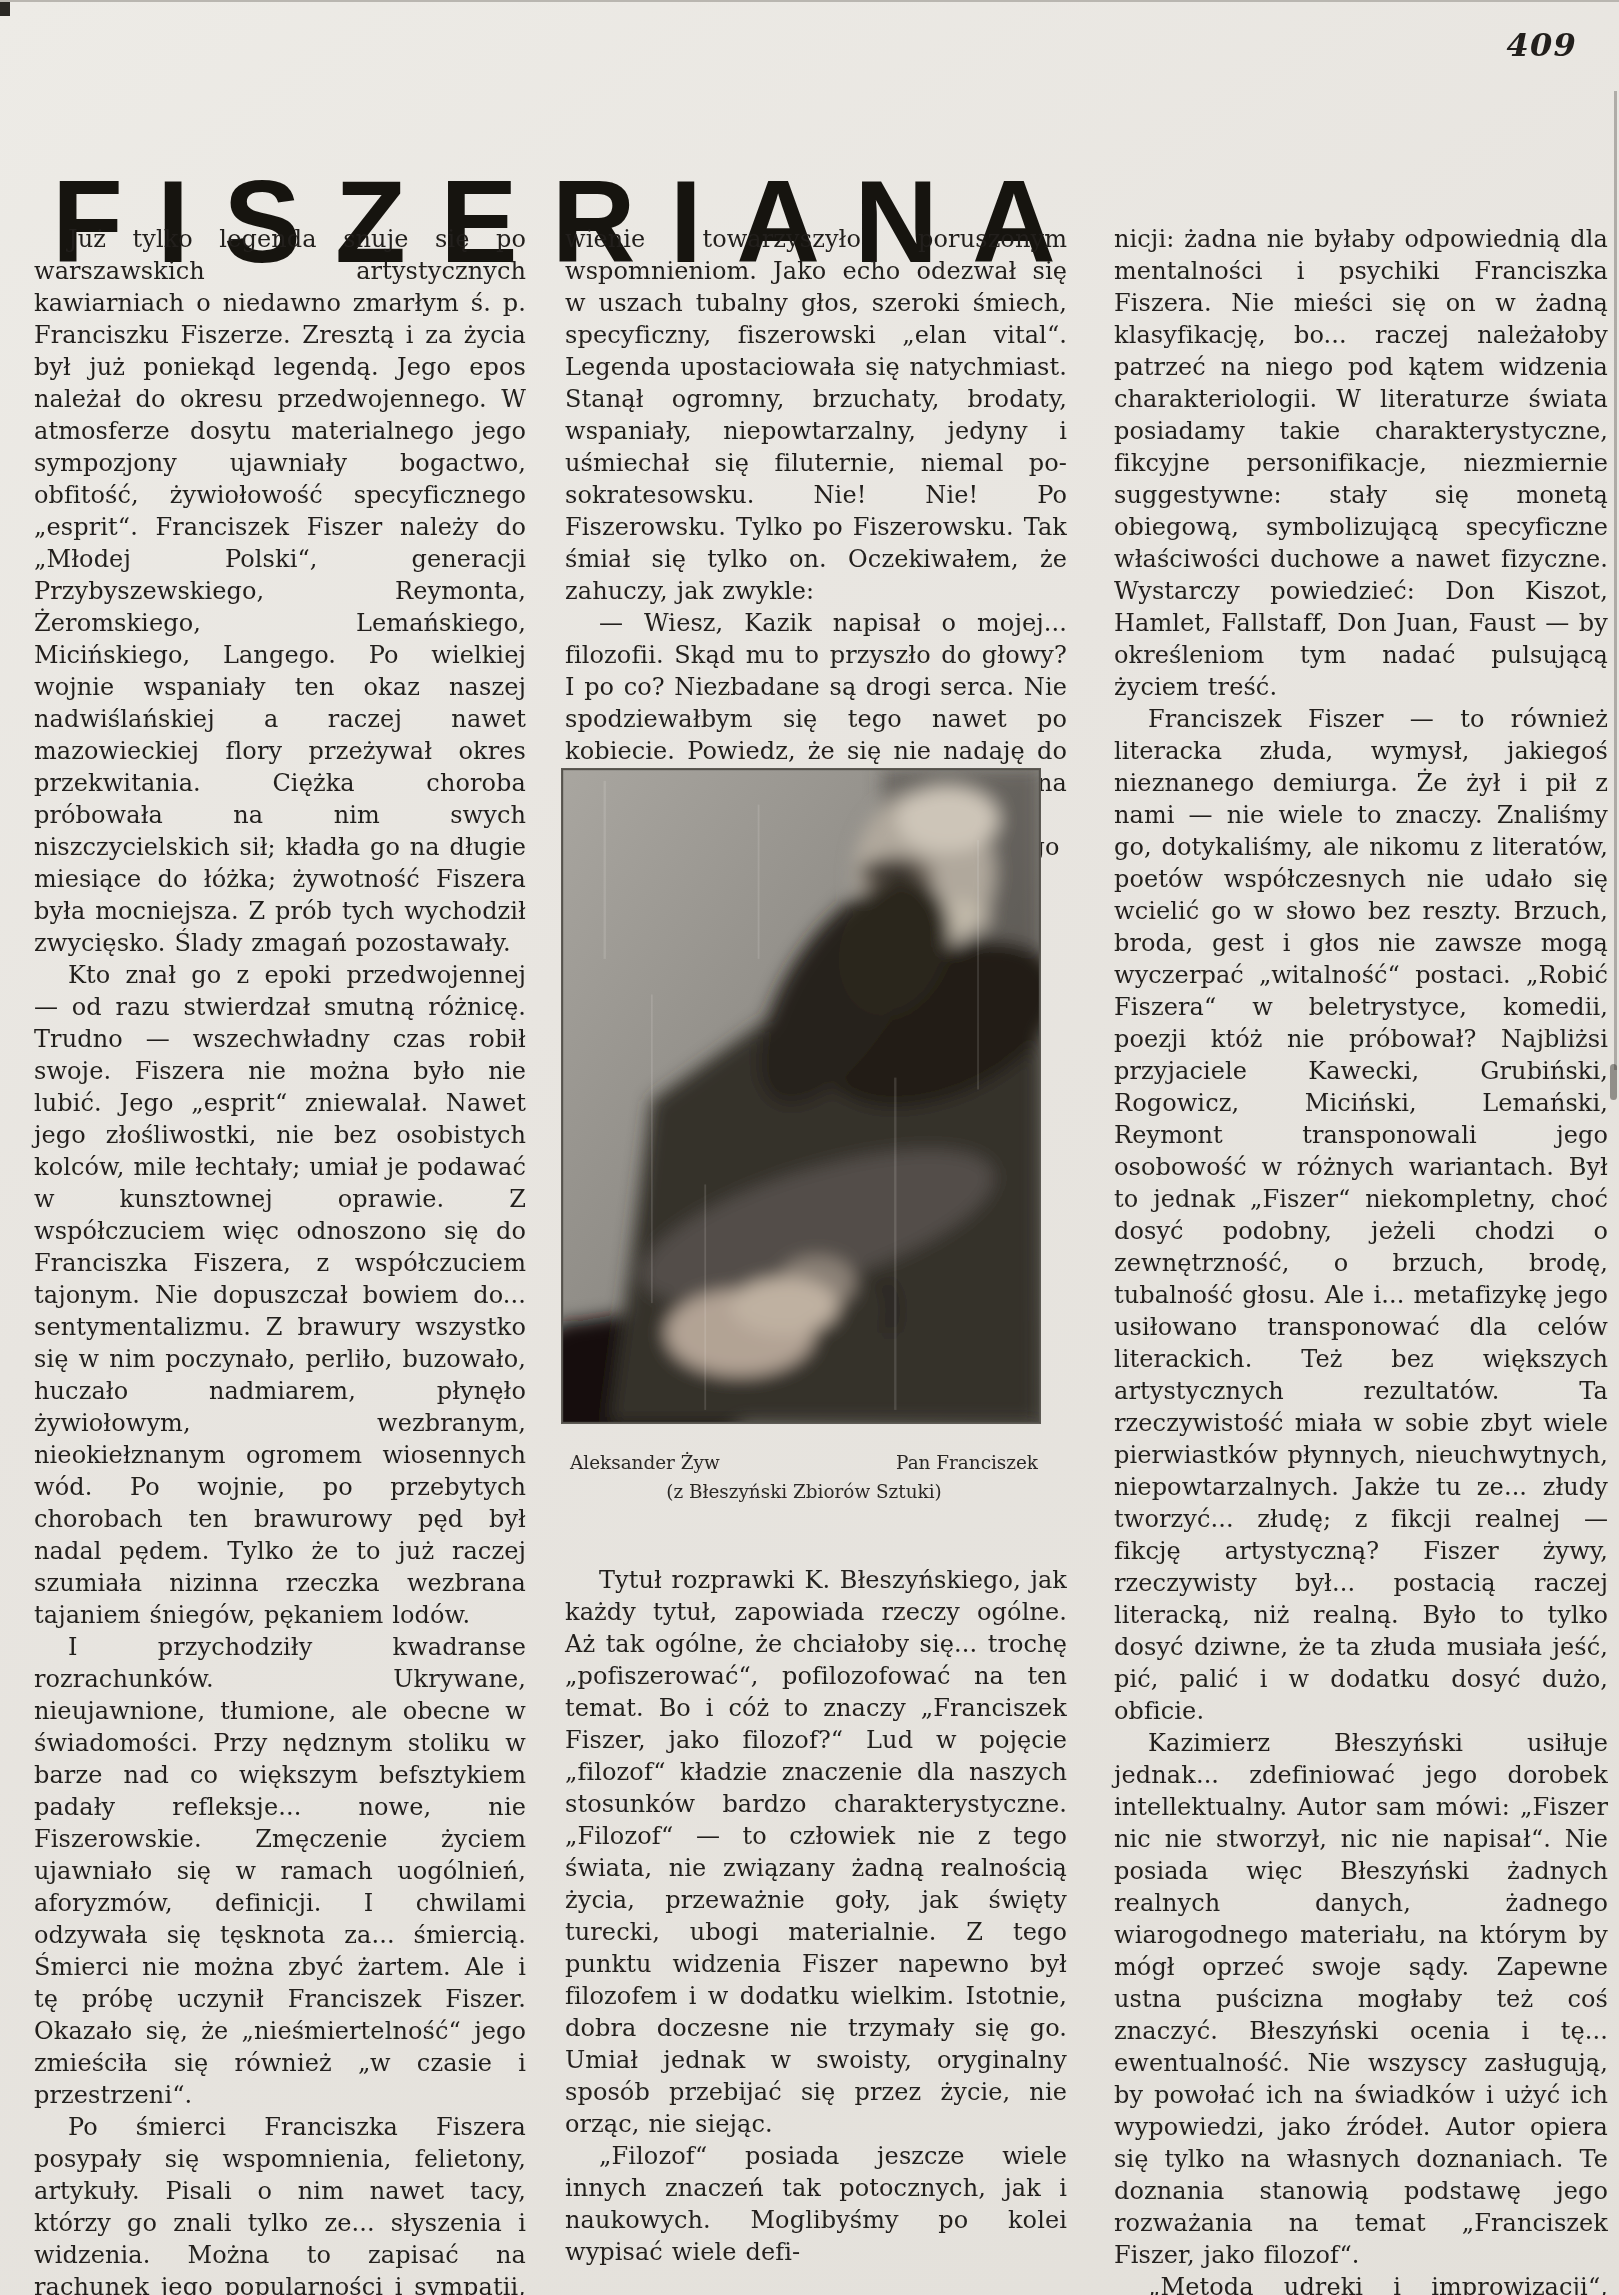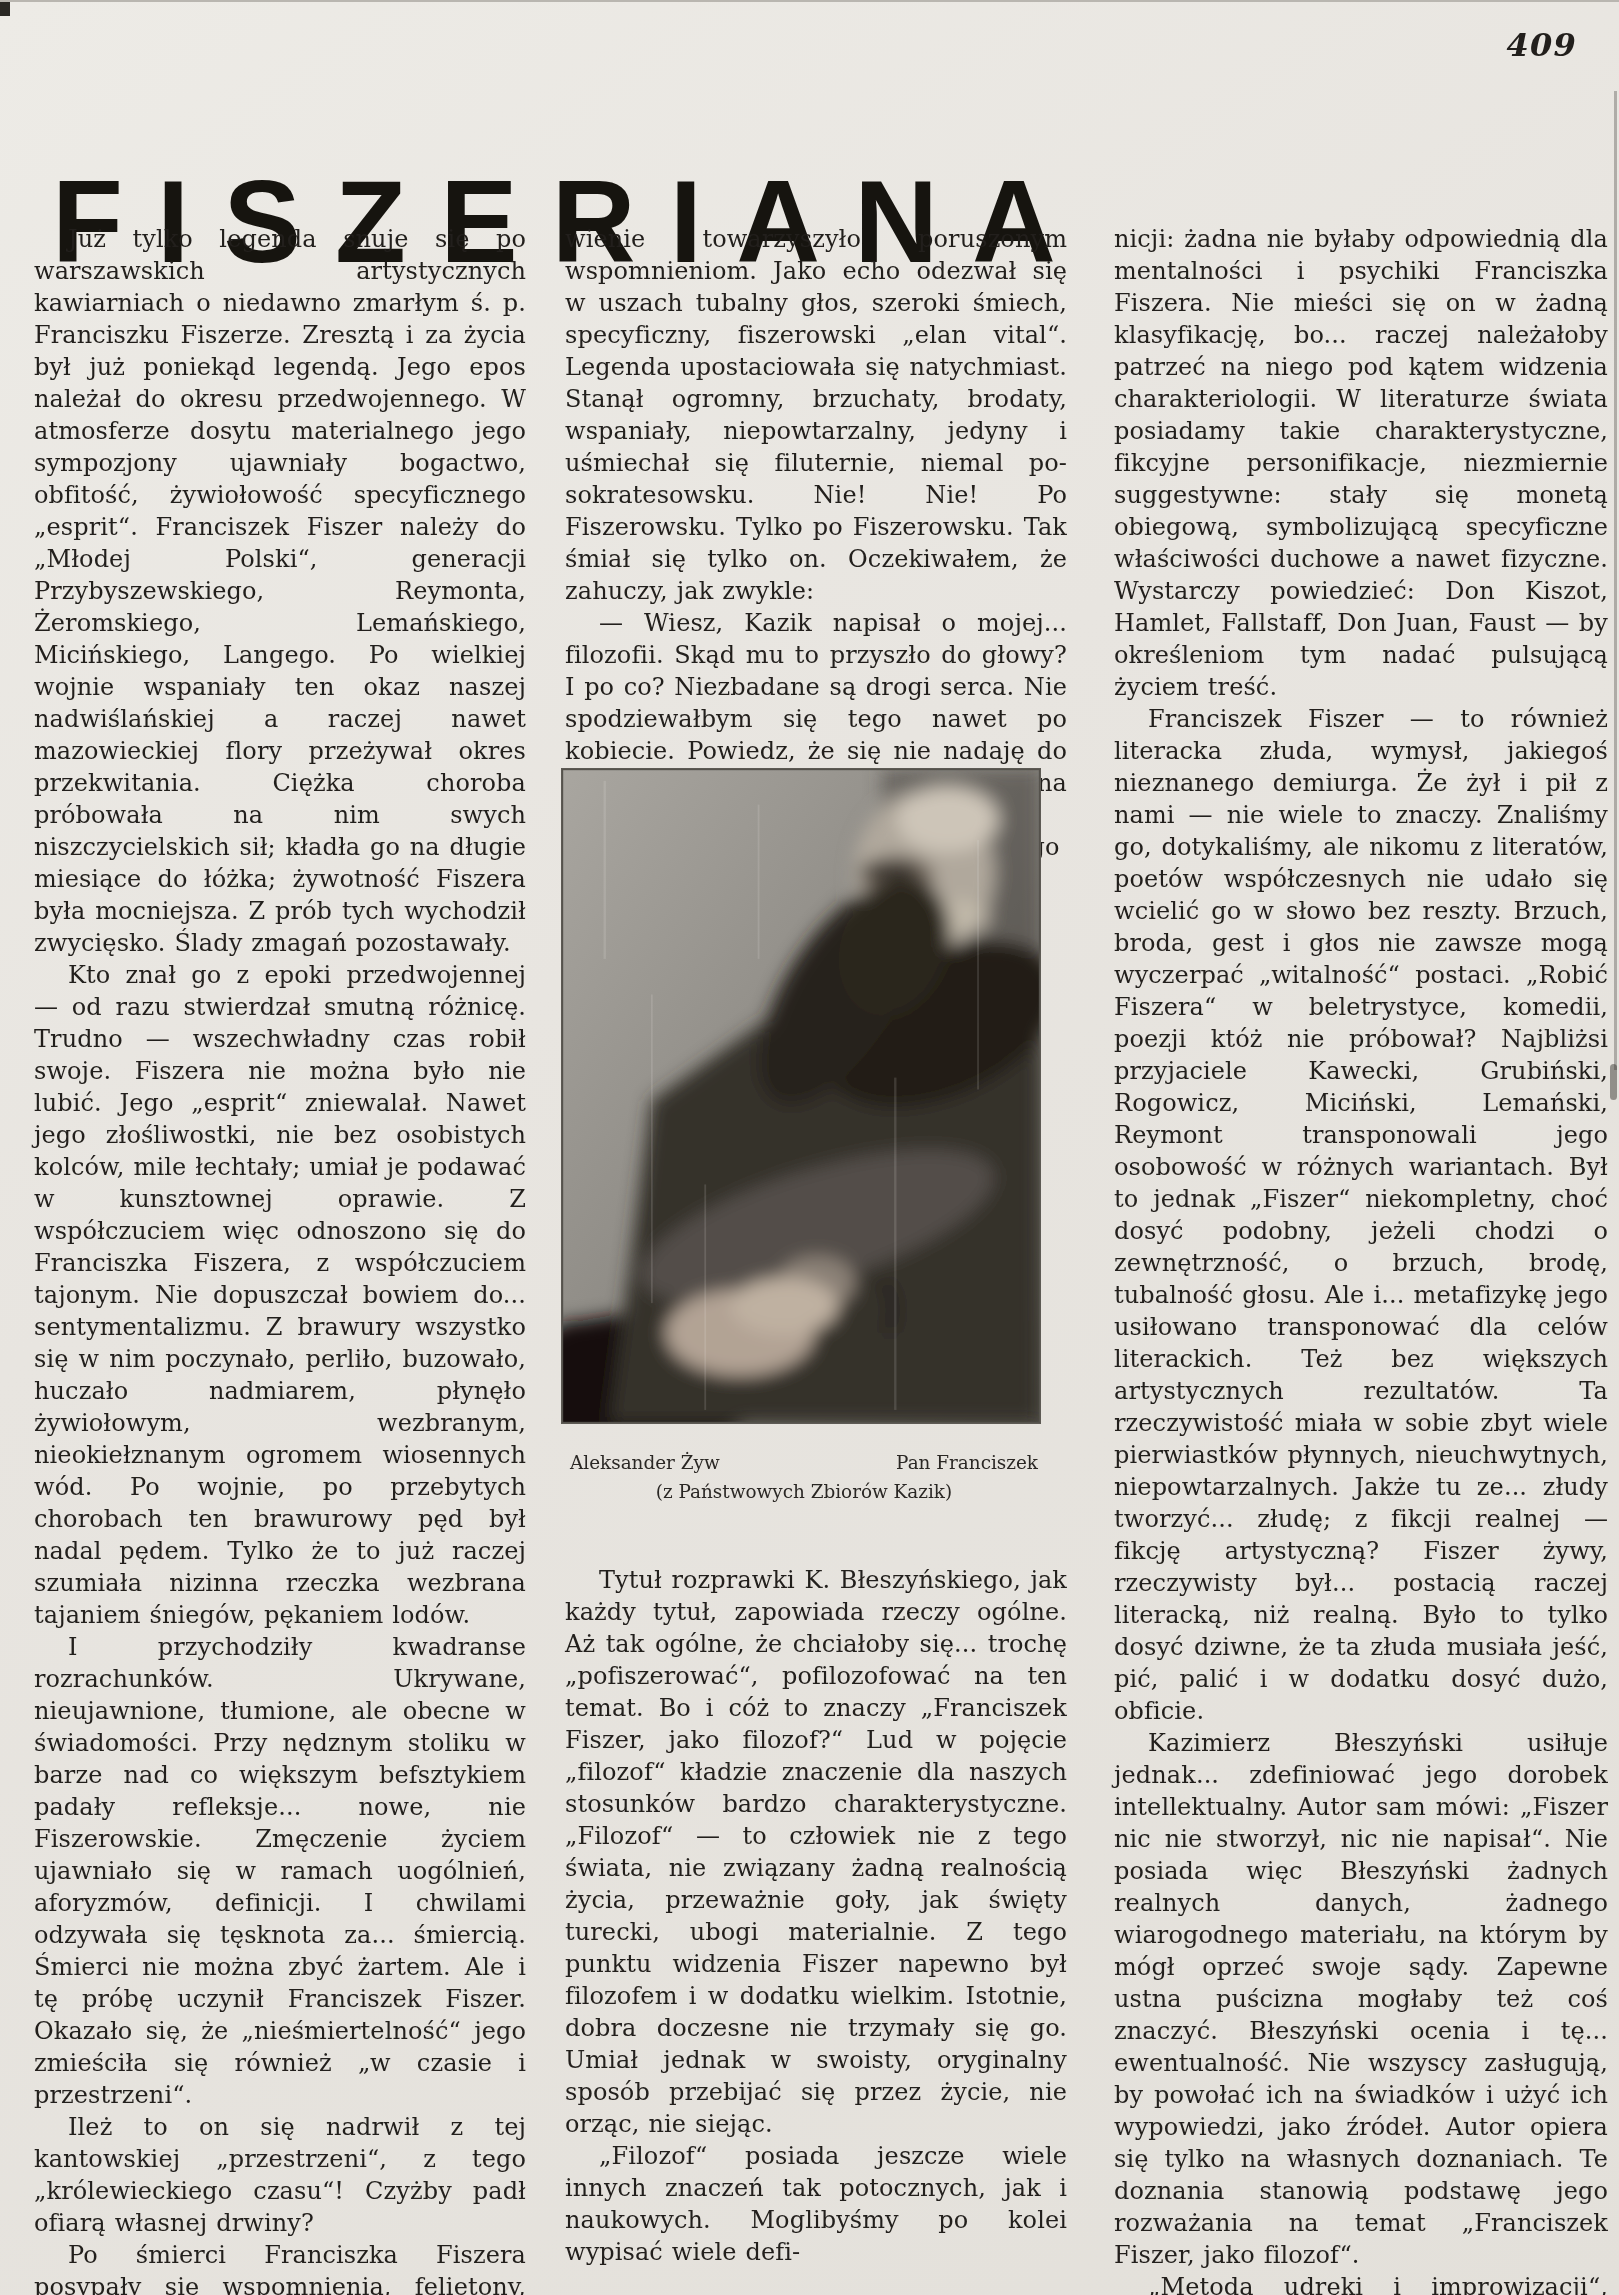--- a/index.html
+++ b/index.html
@@ -73,21 +73,20 @@
       <span>I</span>
       <span>A</span>
       <span>N</span>
       <span>A</span>
     </h1>
 
   <div class="col col-1">
       <p class="indent">Już tylko legenda snuje się po warszawskich artystycznych kawiarniach o niedawno zmarłym ś. p. Franciszku Fiszerze. Zresztą i za życia był już poniekąd legendą. Jego epos należał do okresu przedwojennego. W atmosferze dosytu materialnego jego sympozjony ujawniały bogactwo, obfitość, żywiołowość specyficznego „esprit“. Franciszek Fiszer należy do „Młodej Polski“, generacji Przybyszewskiego, Reymonta, Żeromskiego, Lemańskiego, Micińskiego, Langego. Po wielkiej wojnie wspaniały ten okaz naszej nadwiślańskiej a raczej nawet mazowieckiej flory przeżywał okres przekwitania. Ciężka choroba próbowała na nim swych niszczycielskich sił; kładła go na długie miesiące do łóżka; żywotność Fiszera była mocniejsza. Z prób tych wychodził zwycięsko. Ślady zmagań pozostawały.</p>
       <p class="indent">Kto znał go z epoki przedwojennej — od razu stwierdzał smutną różnicę. Trudno — wszechwładny czas robił swoje. Fiszera nie można było nie lubić. Jego „esprit“ zniewalał. Nawet jego złośliwostki, nie bez osobistych kolców, mile łechtały; umiał je podawać w kunsztownej oprawie. Z współczuciem więc odnoszono się do Franciszka Fiszera, z współczuciem tajonym. Nie dopuszczał bowiem do... sentymentalizmu. Z brawury wszystko się w nim poczynało, perliło, buzowało, huczało nadmiarem, płynęło żywiołowym, wezbranym, nieokiełznanym ogromem wiosennych wód. Po wojnie, po przebytych chorobach ten brawurowy pęd był nadal pędem. Tylko że to już raczej szumiała nizinna rzeczka wezbrana tajaniem śniegów, pękaniem lodów.</p>
       <p class="indent">I przychodziły kwadranse rozrachunków. Ukrywane, nieujawnione, tłumione, ale obecne w świadomości. Przy nędznym stoliku w barze nad co większym befsztykiem padały refleksje... nowe, nie Fiszerowskie. Zmęczenie życiem ujawniało się w ramach uogólnień, aforyzmów, definicji. I chwilami odzywała się tęsknota za... śmiercią. Śmierci nie można zbyć żartem. Ale i tę próbę uczynił Franciszek Fiszer. Okazało się, że „nieśmiertelność“ jego zmieściła się również „w czasie i przestrzeni“.</p>
-      <p class="indent">Ileż to on się nadrwił z tej kantowskiej „przestrzeni“, z tego „królewieckiego czasu“! Czyżby padł ofiarą własnej drwiny?</p>
       <p class="indent">Po śmierci Franciszka Fiszera posypały się wspomnienia, felietony, artykuły. Pisali o nim nawet tacy, którzy go znali tylko ze... słyszenia i widzenia. Można to zapisać na rachunek jego popularności i sympatii, jaką budził w licznej rzeszy swoich admiratorów. Obecnie stary kompan Fiszera, znany literat p. Kazimierz Błeszyński usiłuje odtworzyć, uporządkować, zdefiniować „filozofię“ tego mazowieckiego, kawiarnianego metafizyka. Zadanie zaiste miłe, lecz niemal również meta...fizyczne. W kwietniowym numerze „Skamandra“ ukazała się właśnie rozprawka p. K. Błeszyńskiego p. t. „Franciszek Fiszer, jako filozof“.</p>
       <p class="indent">Przyznam się, iż w pierwszej chwili doznałem miłego wzruszenia. Ale i... zdzi-</p>
     </div>
 
   <div class="col col-2-top">
       <p>wienie towarzyszyło poruszonym wspomnieniom. Jako echo odezwał się w uszach tubalny głos, szeroki śmiech, specyficzny, fiszerowski „elan vital“. Legenda upostaciowała się natychmiast. Stanął ogromny, brzuchaty, brodaty, wspaniały, niepowtarzalny, jedyny i uśmiechał się filuternie, niemal po-sokratesowsku. Nie! Nie! Po Fiszerowsku. Tylko po Fiszerowsku. Tak śmiał się tylko on. Oczekiwałem, że zahuczy, jak zwykle:</p>
       <p class="indent">— Wiesz, Kazik napisał o mojej... filozofii. Skąd mu to przyszło do głowy? I po co? Niezbadane są drogi serca. Nie spodziewałbym się tego nawet po kobiecie. Powiedz, że się nie nadaję do takiej operacji. A zresztą... chodźmy na pół czarnej.</p>
       <p class="indent">Skoro jednak Sokrates znalazł swego</p>
     </div>
 
@@ -133,21 +132,21 @@
       </g>
       <rect x="1" y="1" width="804" height="1100" fill="none" stroke="#55524c" stroke-width="2"></rect>
     </svg>
   </div>
 
   <div class="caption">
     <div class="caption-row">
       <span>Aleksander Żyw</span>
       <span>Pan Franciszek</span>
     </div>
-    <div class="caption-source">(z Państwowych Zbiorów Kazik)</div>
+    <div class="caption-source">(z Błeszyński Zbiorów Sztuki)</div>
   </div>
 
   <div class="col col-2-bottom">
       <p class="indent">Tytuł rozprawki K. Błeszyńskiego, jak każdy tytuł, zapowiada rzeczy ogólne. Aż tak ogólne, że chciałoby się... trochę „pofiszerować“, pofilozofować na ten temat. Bo i cóż to znaczy „Franciszek Fiszer, jako filozof?“ Lud w pojęcie „filozof“ kładzie znaczenie dla naszych stosunków bardzo charakterystyczne. „Filozof“ — to człowiek nie z tego świata, nie związany żadną realnością życia, przeważnie goły, jak święty turecki, ubogi materialnie. Z tego punktu widzenia Fiszer napewno był filozofem i w dodatku wielkim. Istotnie, dobra doczesne nie trzymały się go. Umiał jednak w swoisty, oryginalny sposób przebijać się przez życie, nie orząc, nie siejąc.</p>
       <p class="indent">„Filozof“ posiada jeszcze wiele innych znaczeń tak potocznych, jak i naukowych. Moglibyśmy po kolei wypisać wiele defi-</p>
     </div>
 
   <div class="col col-3">
       <p>nicji: żadna nie byłaby odpowiednią dla mentalności i psychiki Franciszka Fiszera. Nie mieści się on w żadną klasyfikację, bo... raczej należałoby patrzeć na niego pod kątem widzenia charakteriologii. W literaturze świata posiadamy takie charakterystyczne, fikcyjne personifikacje, niezmiernie suggestywne: stały się monetą obiegową, symbolizującą specyficzne właściwości duchowe a nawet fizyczne. Wystarczy powiedzieć: Don Kiszot, Hamlet, Fallstaff, Don Juan, Faust — by określeniom tym nadać pulsującą życiem treść.</p>
       <p class="indent">Franciszek Fiszer — to również literacka złuda, wymysł, jakiegoś nieznanego demiurga. Że żył i pił z nami — nie wiele to znaczy. Znaliśmy go, dotykaliśmy, ale nikomu z literatów, poetów współczesnych nie udało się wcielić go w słowo bez reszty. Brzuch, broda, gest i głos nie zawsze mogą wyczerpać „witalność“ postaci. „Robić Fiszera“ w beletrystyce, komedii, poezji któż nie próbował? Najbliżsi przyjaciele Kawecki, Grubiński, Rogowicz, Miciński, Lemański, Reymont transponowali jego osobowość w różnych wariantach. Był to jednak „Fiszer“ niekompletny, choć dosyć podobny, jeżeli chodzi o zewnętrzność, o brzuch, brodę, tubalność głosu. Ale i... metafizykę jego usiłowano transponować dla celów literackich. Też bez większych artystycznych rezultatów. Ta rzeczywistość miała w sobie zbyt wiele pierwiastków płynnych, nieuchwytnych, niepowtarzalnych. Jakże tu ze... złudy tworzyć... złudę; z fikcji realnej — fikcję artystyczną? Fiszer żywy, rzeczywisty był... postacią raczej literacką, niż realną. Było to tylko dosyć dziwne, że ta złuda musiała jeść, pić, palić i w dodatku dosyć dużo, obficie.</p>

